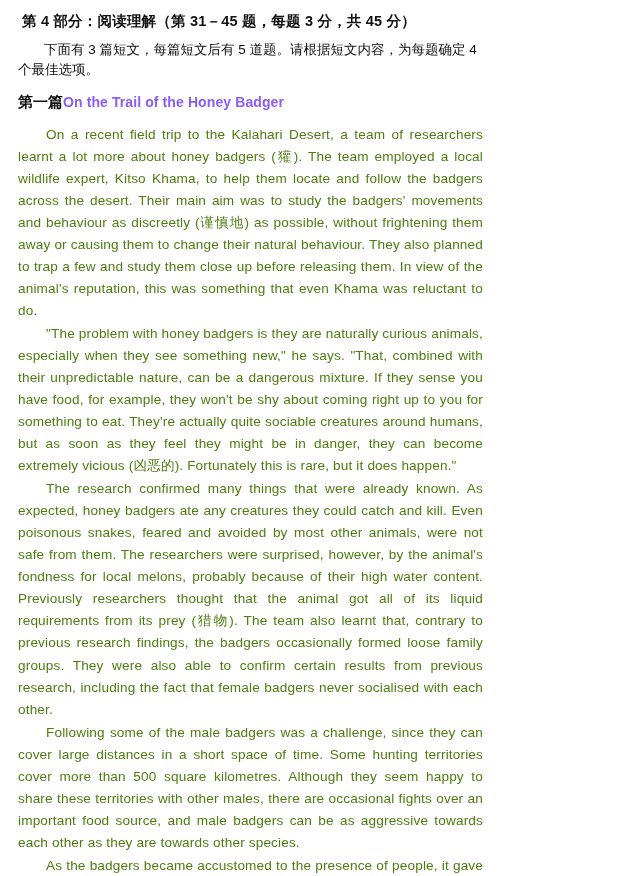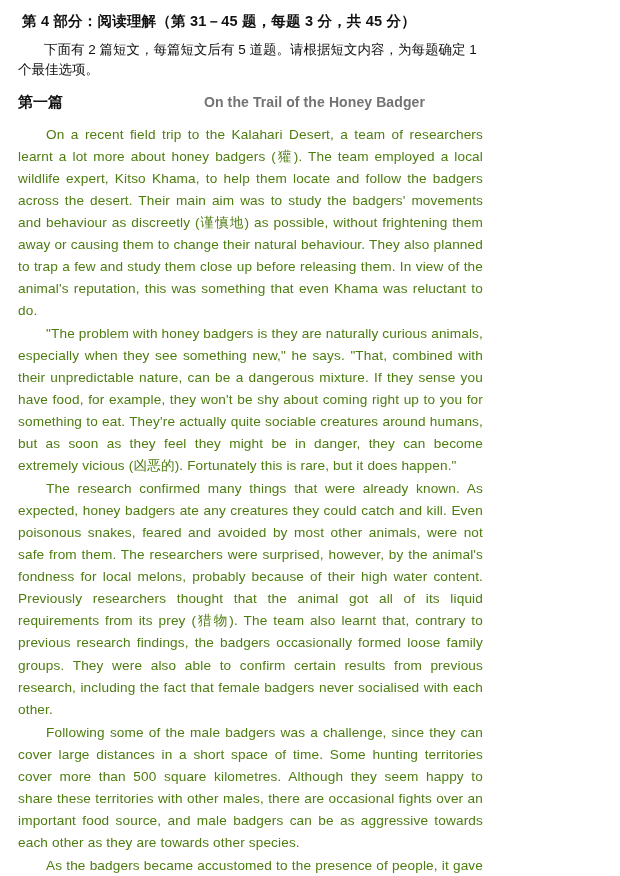--- a/index.html
+++ b/index.html
@@ -41,24 +41,24 @@
     margin: 0 0 12px 0;
   }
   .passage-label {
     font-size: 15px;
     font-weight: 700;
     color: #111;
     white-space: nowrap;
   }
   .passage-title {
     flex: 1;
-    text-align: right;
+    text-align: left;
     font-size: 14px;
     font-weight: 700;
-    color: #737373;
+    color: #8b5cf6;
     padding-right: 58px;
     letter-spacing: 0.1px;
   }
   .body-text p {
     margin: 0 0 1px 0;
     font-size: 13.6px;
     line-height: 1.62;
     text-align: justify;
     text-justify: inter-word;
     text-indent: 28px;
@@ -69,21 +69,21 @@
     margin-bottom: 6px;
   }
 </style>
 </head>
 <body>
 
 <div class="page">
 
   <div class="section-heading">第 4 部分：阅读理解（第 31－45 题，每题 3 分，共 45 分）</div>
 
-  <div class="instruction">下面有 2 篇短文，每篇短文后有 5 道题。请根据短文内容，为每题确定 1 个最佳选项。</div>
+  <div class="instruction">下面有 3 篇短文，每篇短文后有 5 道题。请根据短文内容，为每题确定 4 个最佳选项。</div>
 
   <div class="passage-header">
     <div class="passage-label">第一篇</div>
     <div class="passage-title">On the Trail of the Honey Badger</div>
   </div>
 
   <div class="body-text">
     <p>On a recent field trip to the Kalahari Desert, a team of researchers learnt a lot more about honey badgers (獾). The team employed a local wildlife expert, Kitso Khama, to help them locate and follow the badgers across the desert. Their main aim was to study the badgers' movements and behaviour as discreetly (谨慎地) as possible, without frightening them away or causing them to change their natural behaviour. They also planned to trap a few and study them close up before releasing them. In view of the animal's reputation, this was something that even Khama was reluctant to do.</p>
     <p>"The problem with honey badgers is they are naturally curious animals, especially when they see something new," he says. "That, combined with their unpredictable nature, can be a dangerous mixture. If they sense you have food, for example, they won't be shy about coming right up to you for something to eat. They're actually quite sociable creatures around humans, but as soon as they feel they might be in danger, they can become extremely vicious (凶恶的). Fortunately this is rare, but it does happen."</p>
     <p>The research confirmed many things that were already known. As expected, honey badgers ate any creatures they could catch and kill. Even poisonous snakes, feared and avoided by most other animals, were not safe from them. The researchers were surprised, however, by the animal's fondness for local melons, probably because of their high water content. Previously researchers thought that the animal got all of its liquid requirements from its prey (猎物). The team also learnt that, contrary to previous research findings, the badgers occasionally formed loose family groups. They were also able to confirm certain results from previous research, including the fact that female badgers never socialised with each other.</p>

